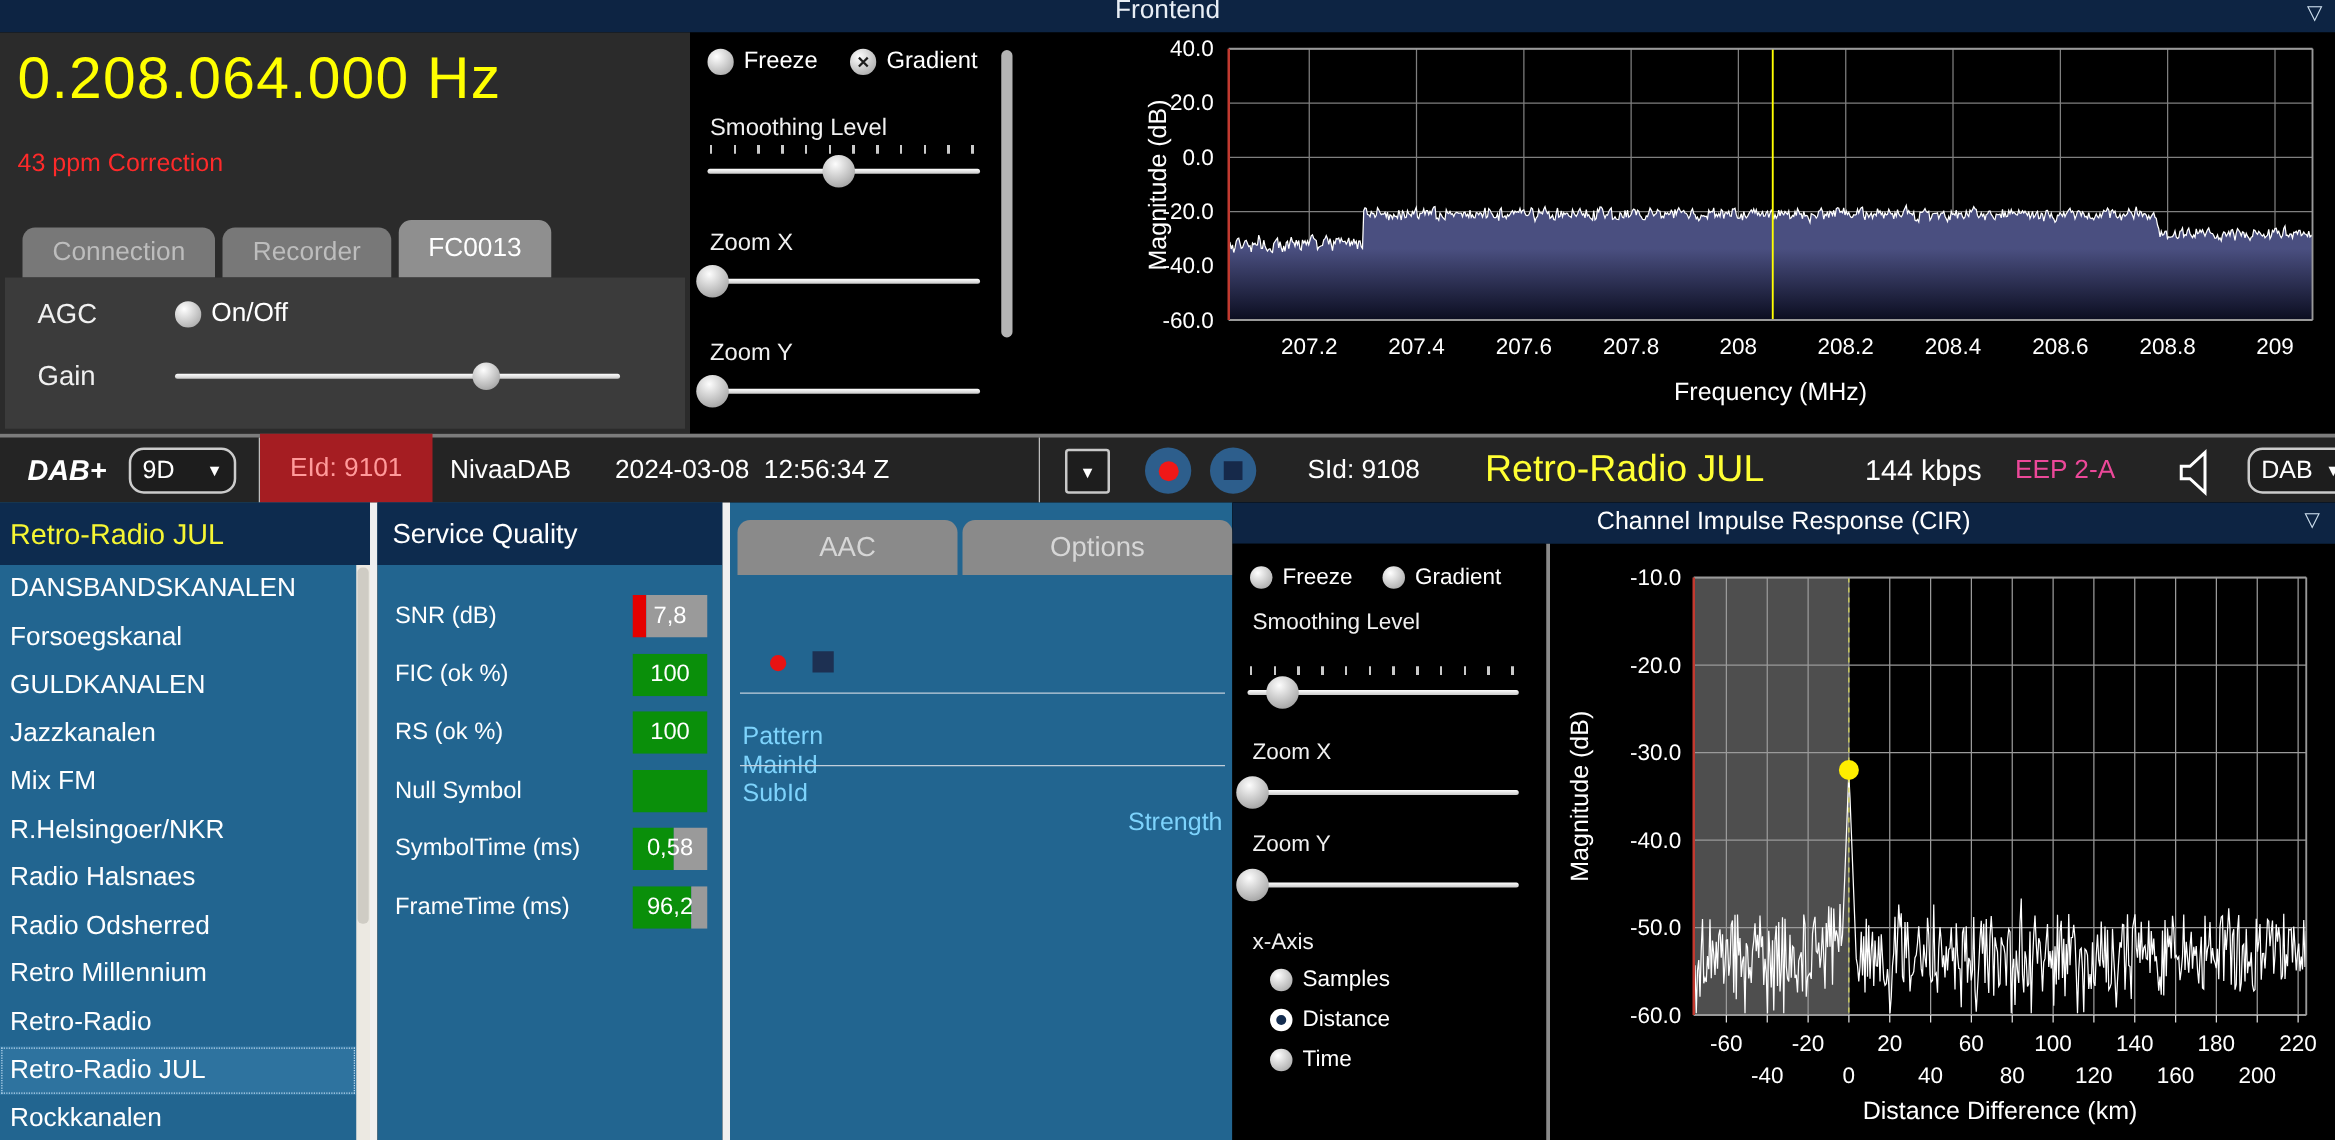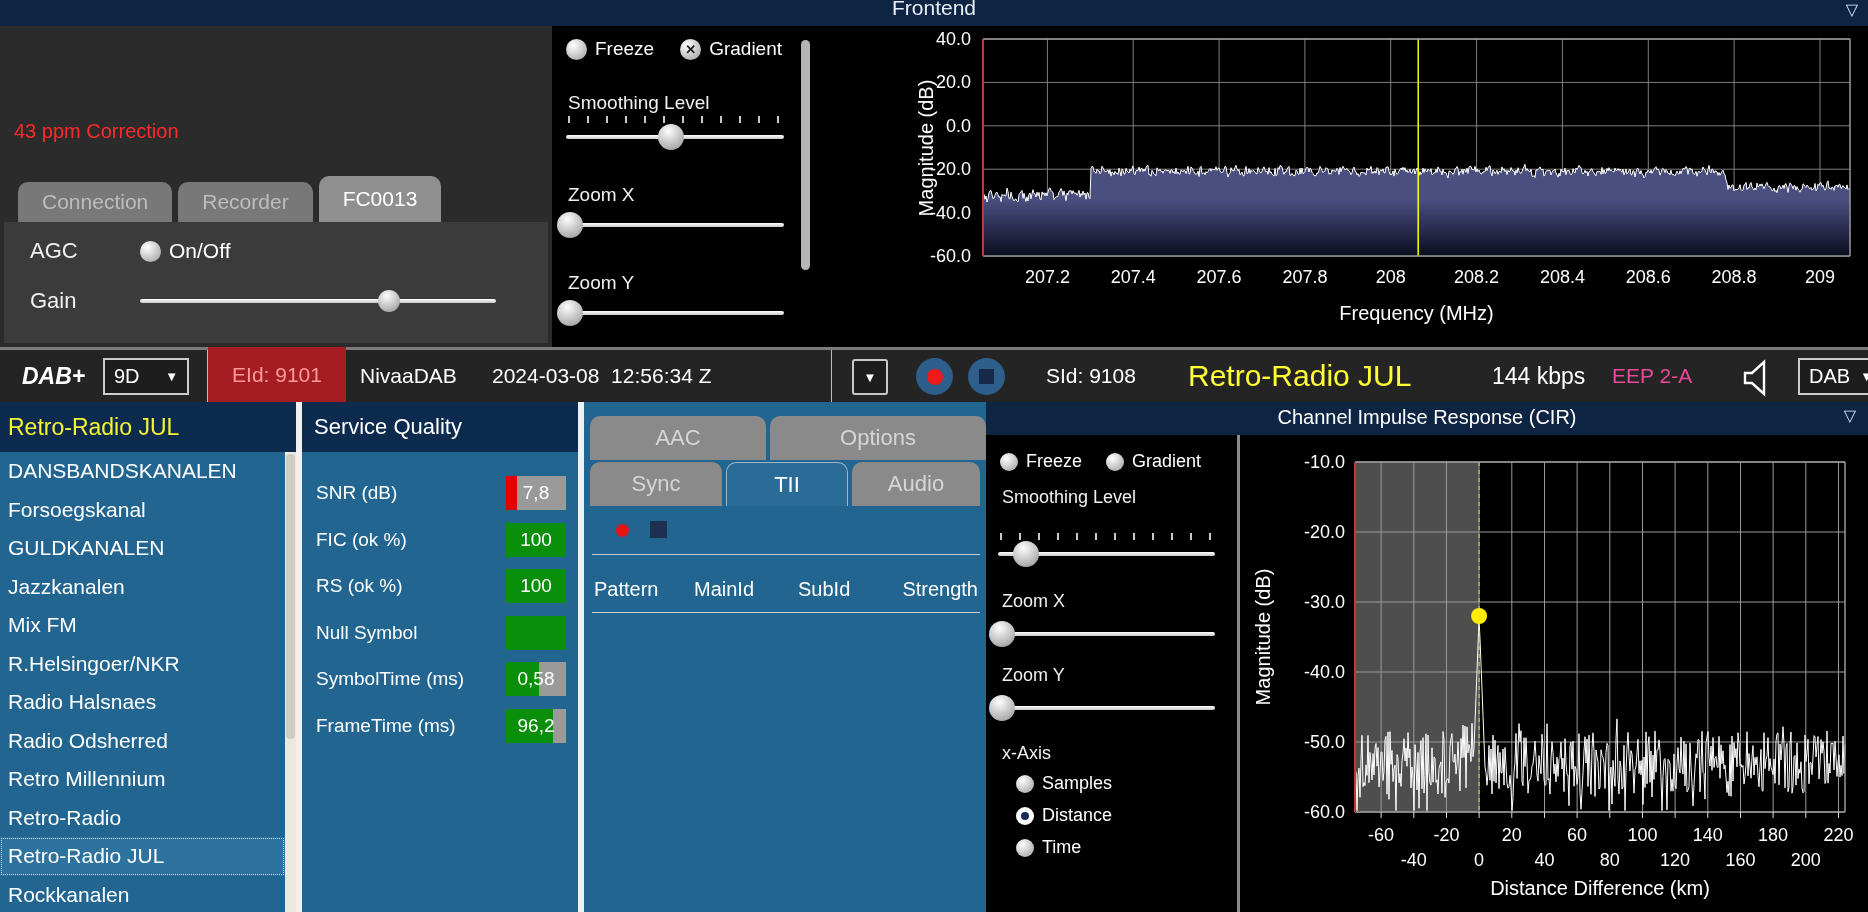--- a/index.html
+++ b/index.html
@@ -55,21 +55,21 @@
   .sc-scrollbar{position:absolute;left:249px;top:14px;width:9px;height:230px;background:#b5b5b5;border-radius:5px;}
 
   
   .panel-spectrum{position:absolute;left:815px;top:26px;width:1053px;height:321px;background:#000;}
   svg{font-family:"Liberation Sans", sans-serif;}
 
   
   .statusbar{position:absolute;left:0;top:347px;width:1868px;height:55px;background:#242424;border-top:3px solid #7c7c7c;}
   .sb{position:absolute;top:0;height:52px;line-height:52px;white-space:pre;}
   .sb-mode{left:22px;font-size:23px;font-style:italic;font-weight:bold;color:#fff;}
-  .sb-select{position:absolute;top:8px;height:37px;border:2px solid #cccccc;border-radius:0;background:#1d1d1d;display:flex;align-items:center;justify-content:space-between;padding:0 9px;font-size:20px;color:#fff;}
+  .sb-select{position:absolute;top:8px;height:37px;border:2px solid #cccccc;border-radius:12px;background:#1d1d1d;display:flex;align-items:center;justify-content:space-between;padding:0 9px;font-size:20px;color:#fff;}
   .sb-chan{left:103px;width:86px;}
   .sb-out{left:1798px;width:86px;}
   .sb-caret{font-size:13px;color:#fff;}
   .sb-div{position:absolute;top:0;width:1px;height:52px;background:#bdbdbd;}
   .sb-eid{position:absolute;left:208px;top:-3px;width:138px;height:55px;background:#a51d22;display:flex;align-items:center;justify-content:center;font-size:21px;color:#ff9a9a;}
   .sb-ens{left:360px;font-size:21px;color:#ffffff;}
   .sb-dt{left:492px;font-size:21px;color:#fff;}
   .sb-drop{position:absolute;left:852px;top:9px;width:36px;height:36px;border:2px solid #c8c8c8;border-radius:3px;background:#1d1d1d;display:flex;align-items:center;justify-content:center;font-size:13px;color:#fff;}
   .sb-rec,.sb-stop{position:absolute;top:8px;width:37px;height:37px;border-radius:50%;background:#2d5e8c;display:flex;align-items:center;justify-content:center;}
   .sb-rec{left:916px;}
@@ -106,21 +106,21 @@
 
   .tabs-panel{position:absolute;left:584px;top:402px;width:402px;height:510px;background:#226590;}
   .dtab-row{position:absolute;left:6px;display:flex;gap:4px;}
   .dtab-row1{top:14px;}
   .dtab-row2{top:60px;}
   .dtab{height:44px;line-height:44px;text-align:center;font-size:22px;background:#8a8a8a;color:#d6d6d6;border-radius:10px 10px 0 0;flex:none;}
   .dtab.active{background:#2a6b97;color:#ffffff;border:1px solid #9fb6c6;border-bottom:none;}
   .tii-dot{position:absolute;left:32px;top:122px;width:13px;height:13px;border-radius:50%;background:#e81313;}
   .tii-square{position:absolute;left:66px;top:119px;width:17px;height:17px;background:#1d3052;}
   .tii-line{position:absolute;left:8px;right:6px;top:152px;height:1px;background:#c2cfdb;}
-  .tii-columns{position:absolute;left:10px;right:8px;top:176px;display:flex;font-size:20px;color:#ffffff;}
+  .tii-columns{position:absolute;left:10px;right:8px;top:176px;display:flex;font-size:20px;color:#7dd3fc;flex-direction:column;}
   .tii-col.c0{width:100px;}
   .tii-col.c1{width:104px;}
   .tii-col.c2{width:90px;}
   .tii-col.c3{flex:1;text-align:right;}
   .tii-col-underline{position:absolute;left:8px;right:6px;top:210px;height:1px;background:#c2cfdb;}
 
   
   .cir-panel{position:absolute;left:986px;top:402px;width:882px;height:510px;background:#000;}
   .cir-titlebar{position:absolute;left:0;top:0;width:882px;height:33px;background:#0d2443;}
   .cir-title{position:absolute;left:0;right:0;top:4px;text-align:center;font-size:20px;color:#ffffff;}
@@ -146,20 +146,21 @@
 <body>
 
 <div class="screen">
 
   <div class="topbar">
     <span class="topbar-title">Frontend</span>
     <span class="topbar-collapse">▽</span>
   </div>
 
   <div class="panel-tuner">
+    <div class="freq">0.208.064.000 Hz</div>
     <div class="ppm">43 ppm Correction</div>
     <div class="tuner-tabs">
         <div class="ttab">Connection</div>
         <div class="ttab">Recorder</div>
         <div class="ttab active">FC0013</div>
       </div>
     <div class="tuner-content">
       <div class="agc-row">
         <span class="lbl">AGC</span>
         <span class="radio-wrap">
@@ -364,25 +365,20 @@
           </div>
         </div>
       </div>
   </div>
   <div class="vdivider vd2"></div>
 
   <div class="tabs-panel">
     <div class="dtab-row dtab-row1">
         <div class="dtab" style="width: 176px;">AAC</div>
         <div class="dtab" style="width: 216px;">Options</div>
-      </div>
-    <div class="dtab-row dtab-row2">
-        <div class="dtab" style="width: 132px;">Sync</div>
-        <div class="dtab active" style="width: 122px;">TII</div>
-        <div class="dtab" style="width: 128px;">Audio</div>
       </div>
     <span class="tii-dot"></span>
     <span class="tii-square"></span>
     <div class="tii-line"></div>
     <div class="tii-columns">
         <span class="tii-col c0">Pattern</span>
         <span class="tii-col c1">MainId</span>
         <span class="tii-col c2">SubId</span>
         <span class="tii-col c3">Strength</span>
       </div>

